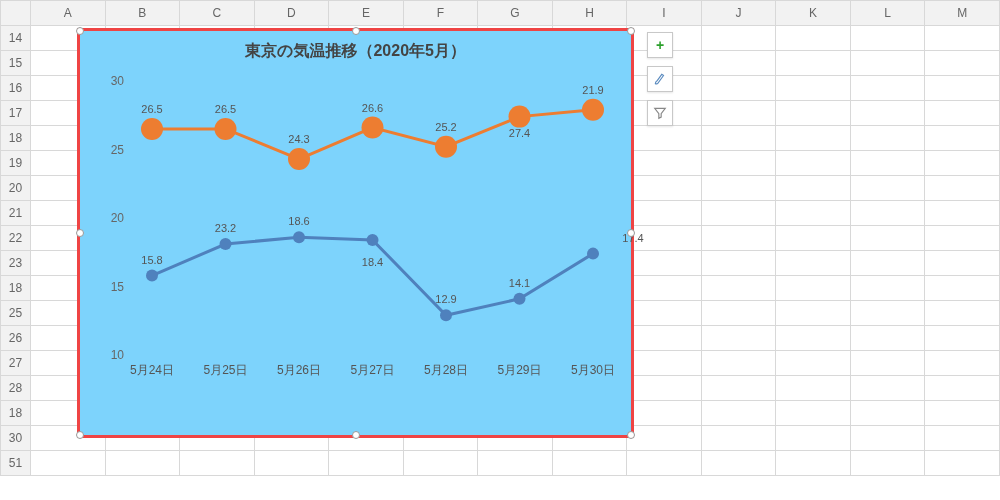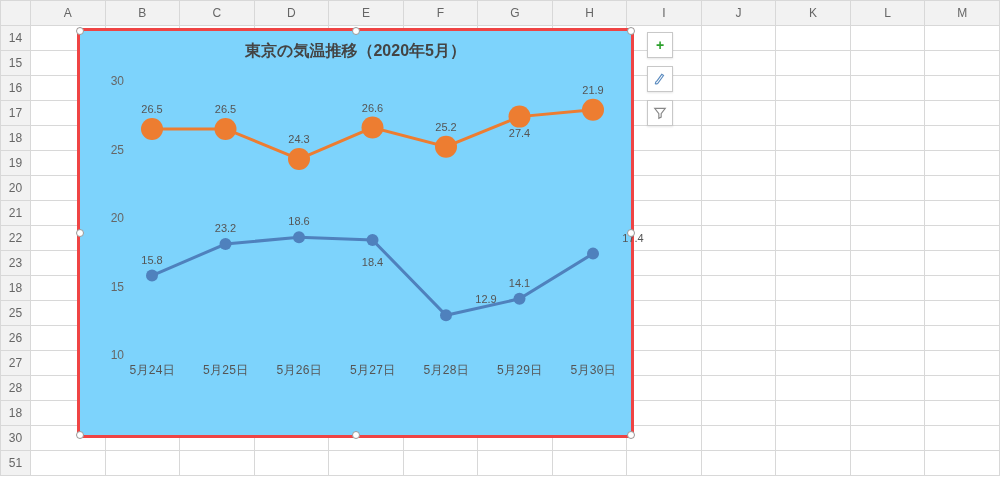--- a/index.html
+++ b/index.html
@@ -12,21 +12,21 @@
 .chart-obj{position:absolute;left:77px;top:28px;width:557px;height:410px;border:3px solid #ef4444;background:#7dd3fc;}
 .chart-title{text-align:center;font-size:16px;font-weight:bold;color:#444;padding:10px 0 4px 0;}
 .plot{position:absolute;left:48px;top:50px;right:18px;bottom:84px;}
 .legend{position:absolute;left:0;right:0;bottom:8px;text-align:center;font-size:12px;color:#555;}
 .leg-item{display:inline-flex;align-items:center;margin:0 10px;}
 .leg-line{display:inline-block;width:26px;height:3px;margin-right:6px;position:relative;}
 .leg-line::after{content:"";position:absolute;left:50%;top:50%;width:8px;height:8px;border-radius:50%;transform:translate(-50%,-50%);}
 .leg-hi{background:#ed7d31;}.leg-hi::after{background:#ed7d31;}
 .leg-lo{background:#4f81bd;}.leg-lo::after{background:#4f81bd;}
 .ylab{position:absolute;left:20px;transform:translateY(-50%);font-size:12px;color:#666;text-align:right;width:24px;}
-.xlab{position:absolute;bottom:56px;transform:translateX(-50%);font-size:12px;color:#555;white-space:nowrap;font-family:Liberation Mono, monospace;}
+.xlab{position:absolute;bottom:56px;transform:translateX(-50%);font-size:12px;color:#555;white-space:nowrap;}
 svg.lines{position:absolute;left:0;top:0;width:100%;height:100%;overflow:visible;}
 .marker-hi{fill:#ed7d31;}
 .marker-lo{fill:#4f81bd;}
 .path-hi{stroke:#ed7d31;stroke-width:3;fill:none;}
 .path-lo{stroke:#4f81bd;stroke-width:3;fill:none;}
 .dlabel{position:absolute;transform:translate(-50%,-100%);font-size:11px;color:#555;white-space:nowrap;padding-bottom:12px;}
 .sel-handle{position:absolute;width:8px;height:8px;border:1px solid #999;background:#fff;border-radius:50%;transform:translate(-50%,-50%);}
 .side-btns{position:absolute;left:647px;top:32px;width:26px;}
 .side-btn{width:26px;height:26px;border:1px solid #c8c8c8;background:#fff;display:flex;align-items:center;justify-content:center;margin-bottom:8px;box-shadow:0 1px 2px rgba(0,0,0,0.1);font-size:14px;color:#555;cursor:pointer;}
 .side-btn.plus{color:#2ca02c;font-weight:bold;}
@@ -369,21 +369,21 @@
         <div class="dlabel" style="left: 97.5px; top: 45.95px;">26.5</div>
         <div class="dlabel" style="left: 171px; top: 76.09px; text-align: center;">24.3</div>
         <div class="dlabel" style="left: 244.5px; top: 44.58px;">26.6</div>
         <div class="dlabel" style="left: 318px; top: 63.76px;">25.2</div>
         <div class="dlabel" style="left: 391.5px; top: 33.62px; margin-top: 36px;">27.4</div>
         <div class="dlabel" style="left: 465px; top: 26.77px;">21.9</div>
         <div class="dlabel" style="left: 24px; top: 196.54px;">15.8</div>
         <div class="dlabel" style="left: 97.5px; top: 165.03px;">23.2</div>
         <div class="dlabel" style="left: 171px; top: 158.18px;">18.6</div>
         <div class="dlabel" style="left: 244.5px; top: 160.92px; margin-top: 38px;">18.4</div>
-        <div class="dlabel" style="left: 318px; top: 236.27px; margin-left: 40px;">12.9</div>
+        <div class="dlabel" style="left: 318px; top: 236.27px;">12.9</div>
         <div class="dlabel" style="left: 391.5px; top: 219.83px;">14.1</div>
         <div class="dlabel" style="left: 465px; top: 174.62px; margin-left: 40px;">17.4</div>
       </div>
 
     <div class="sel-handle" style="left:0;top:0"></div>
       <div class="sel-handle" style="left:50%;top:0"></div>
       <div class="sel-handle" style="left:100%;top:0"></div>
     <div class="sel-handle" style="left:0;top:50%"></div>
       <div class="sel-handle" style="left:100%;top:50%"></div>
     <div class="sel-handle" style="left:0;top:100%"></div>

